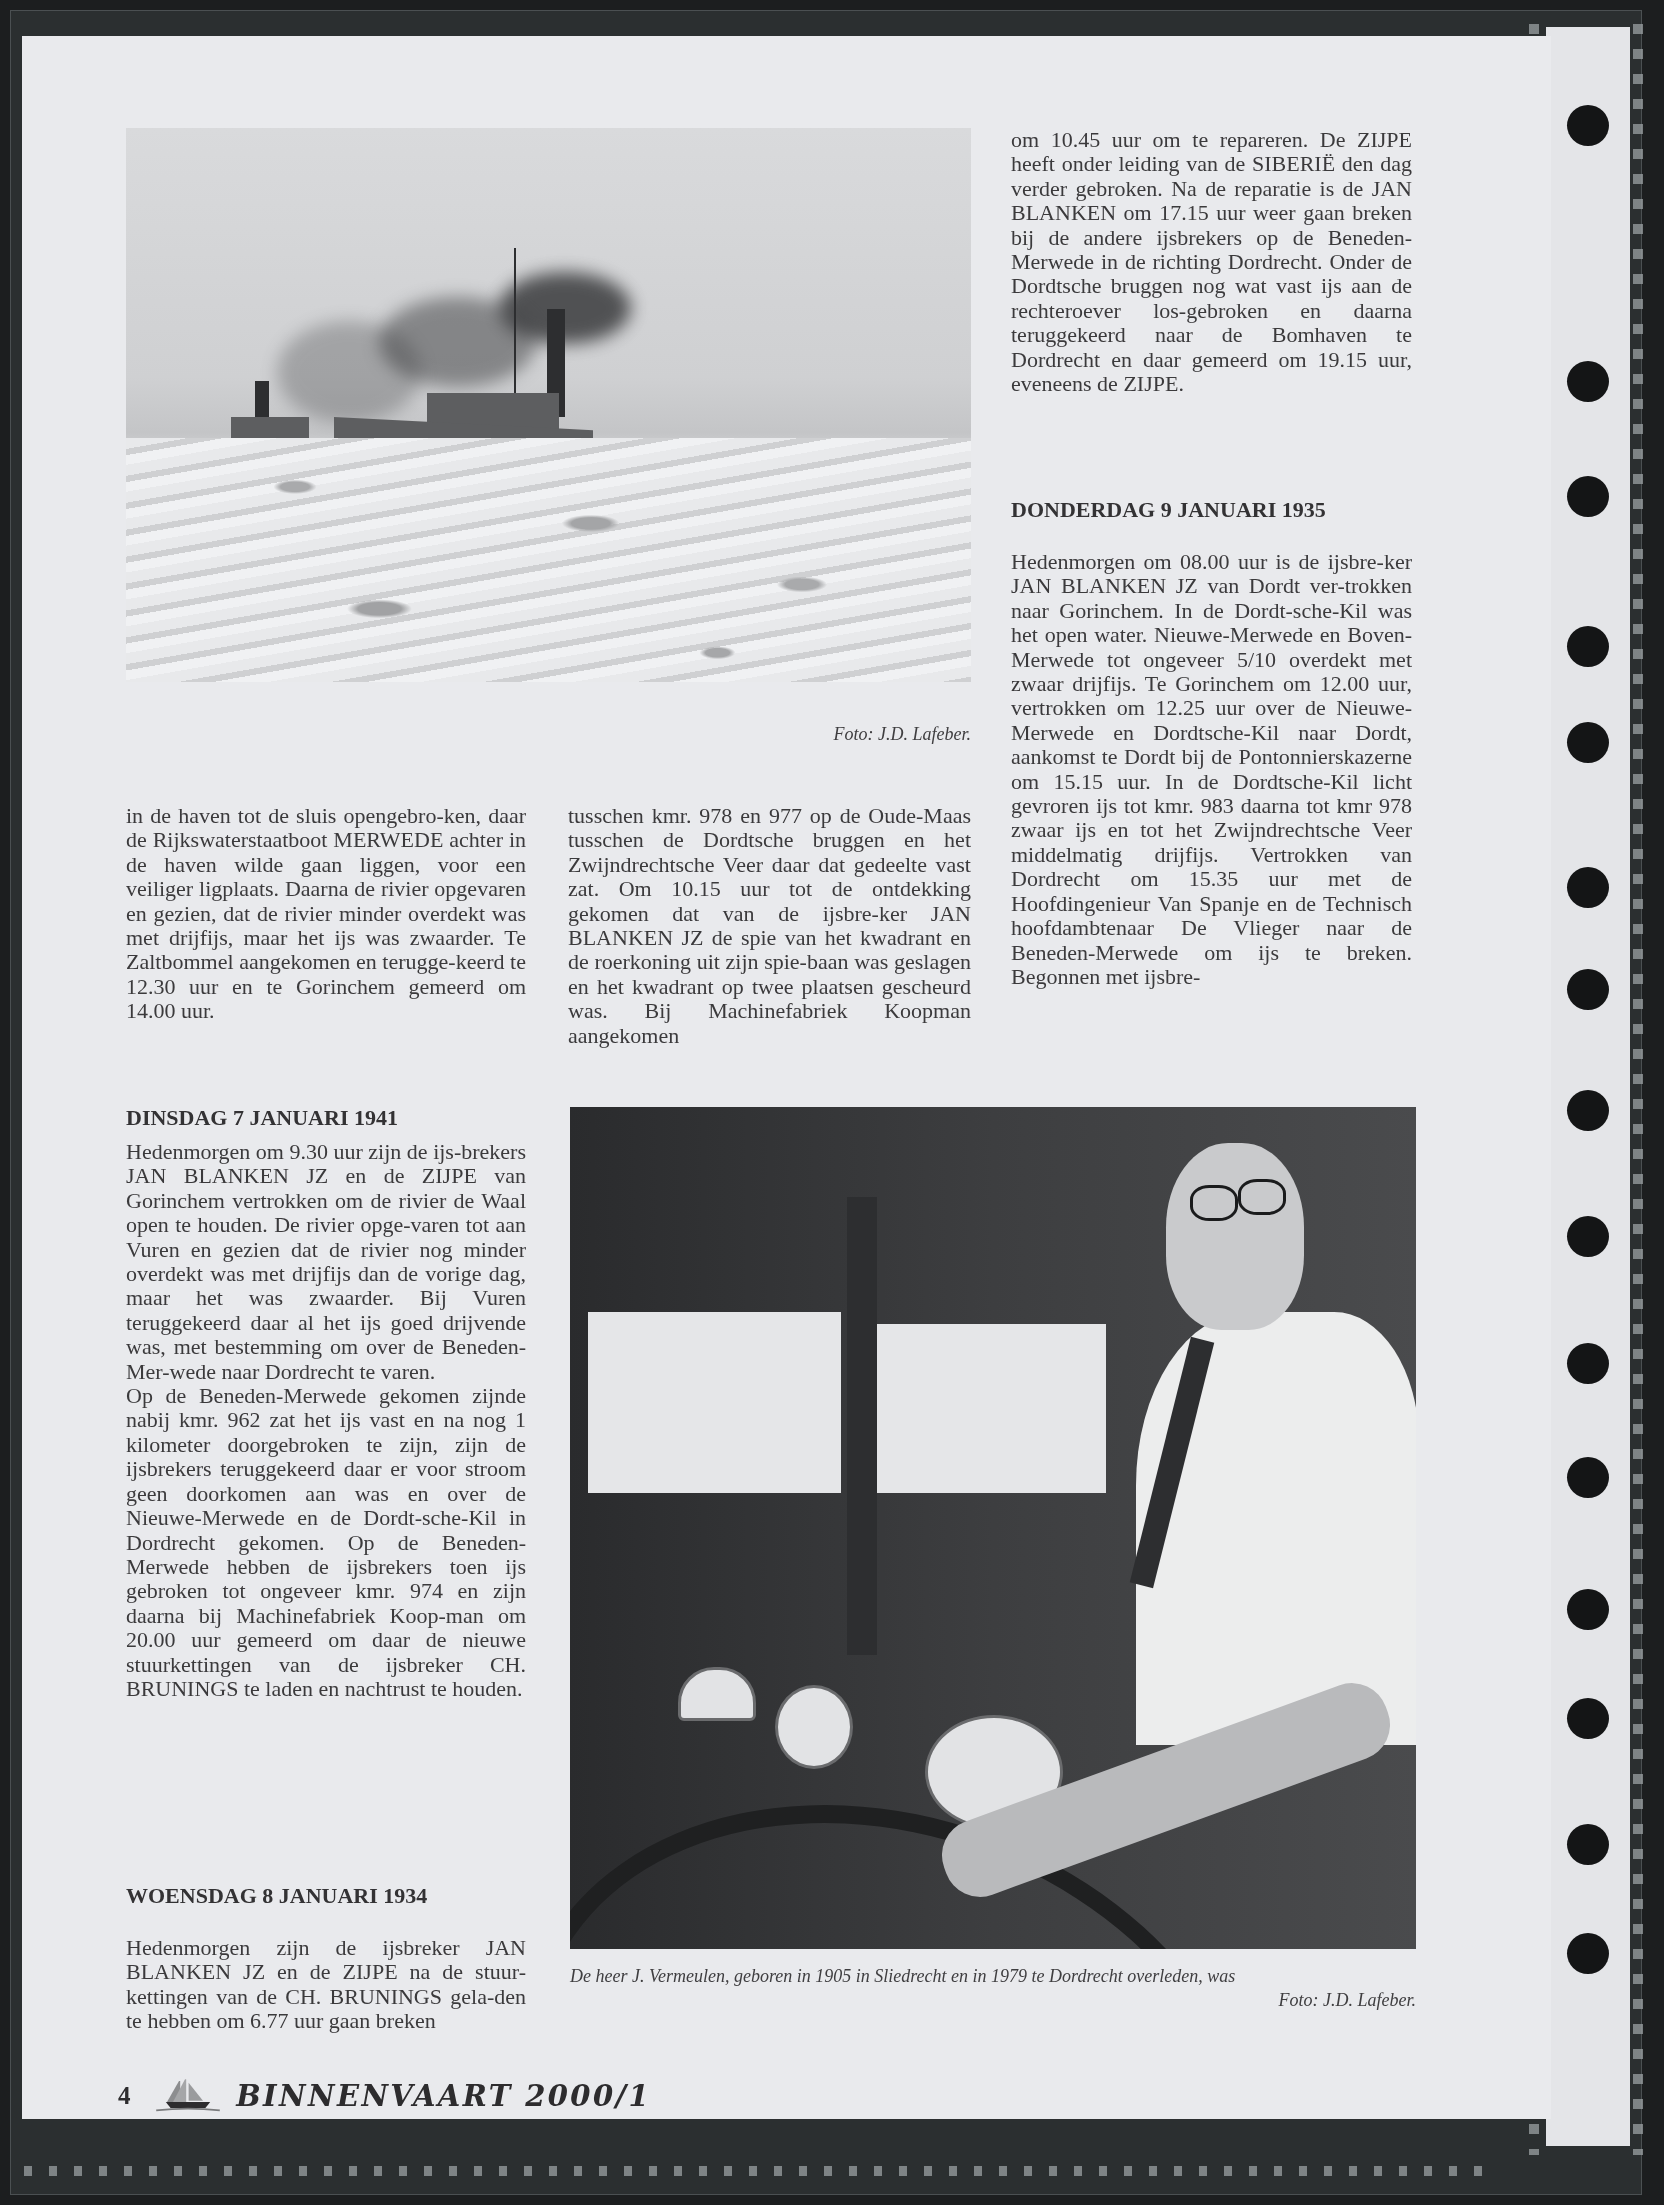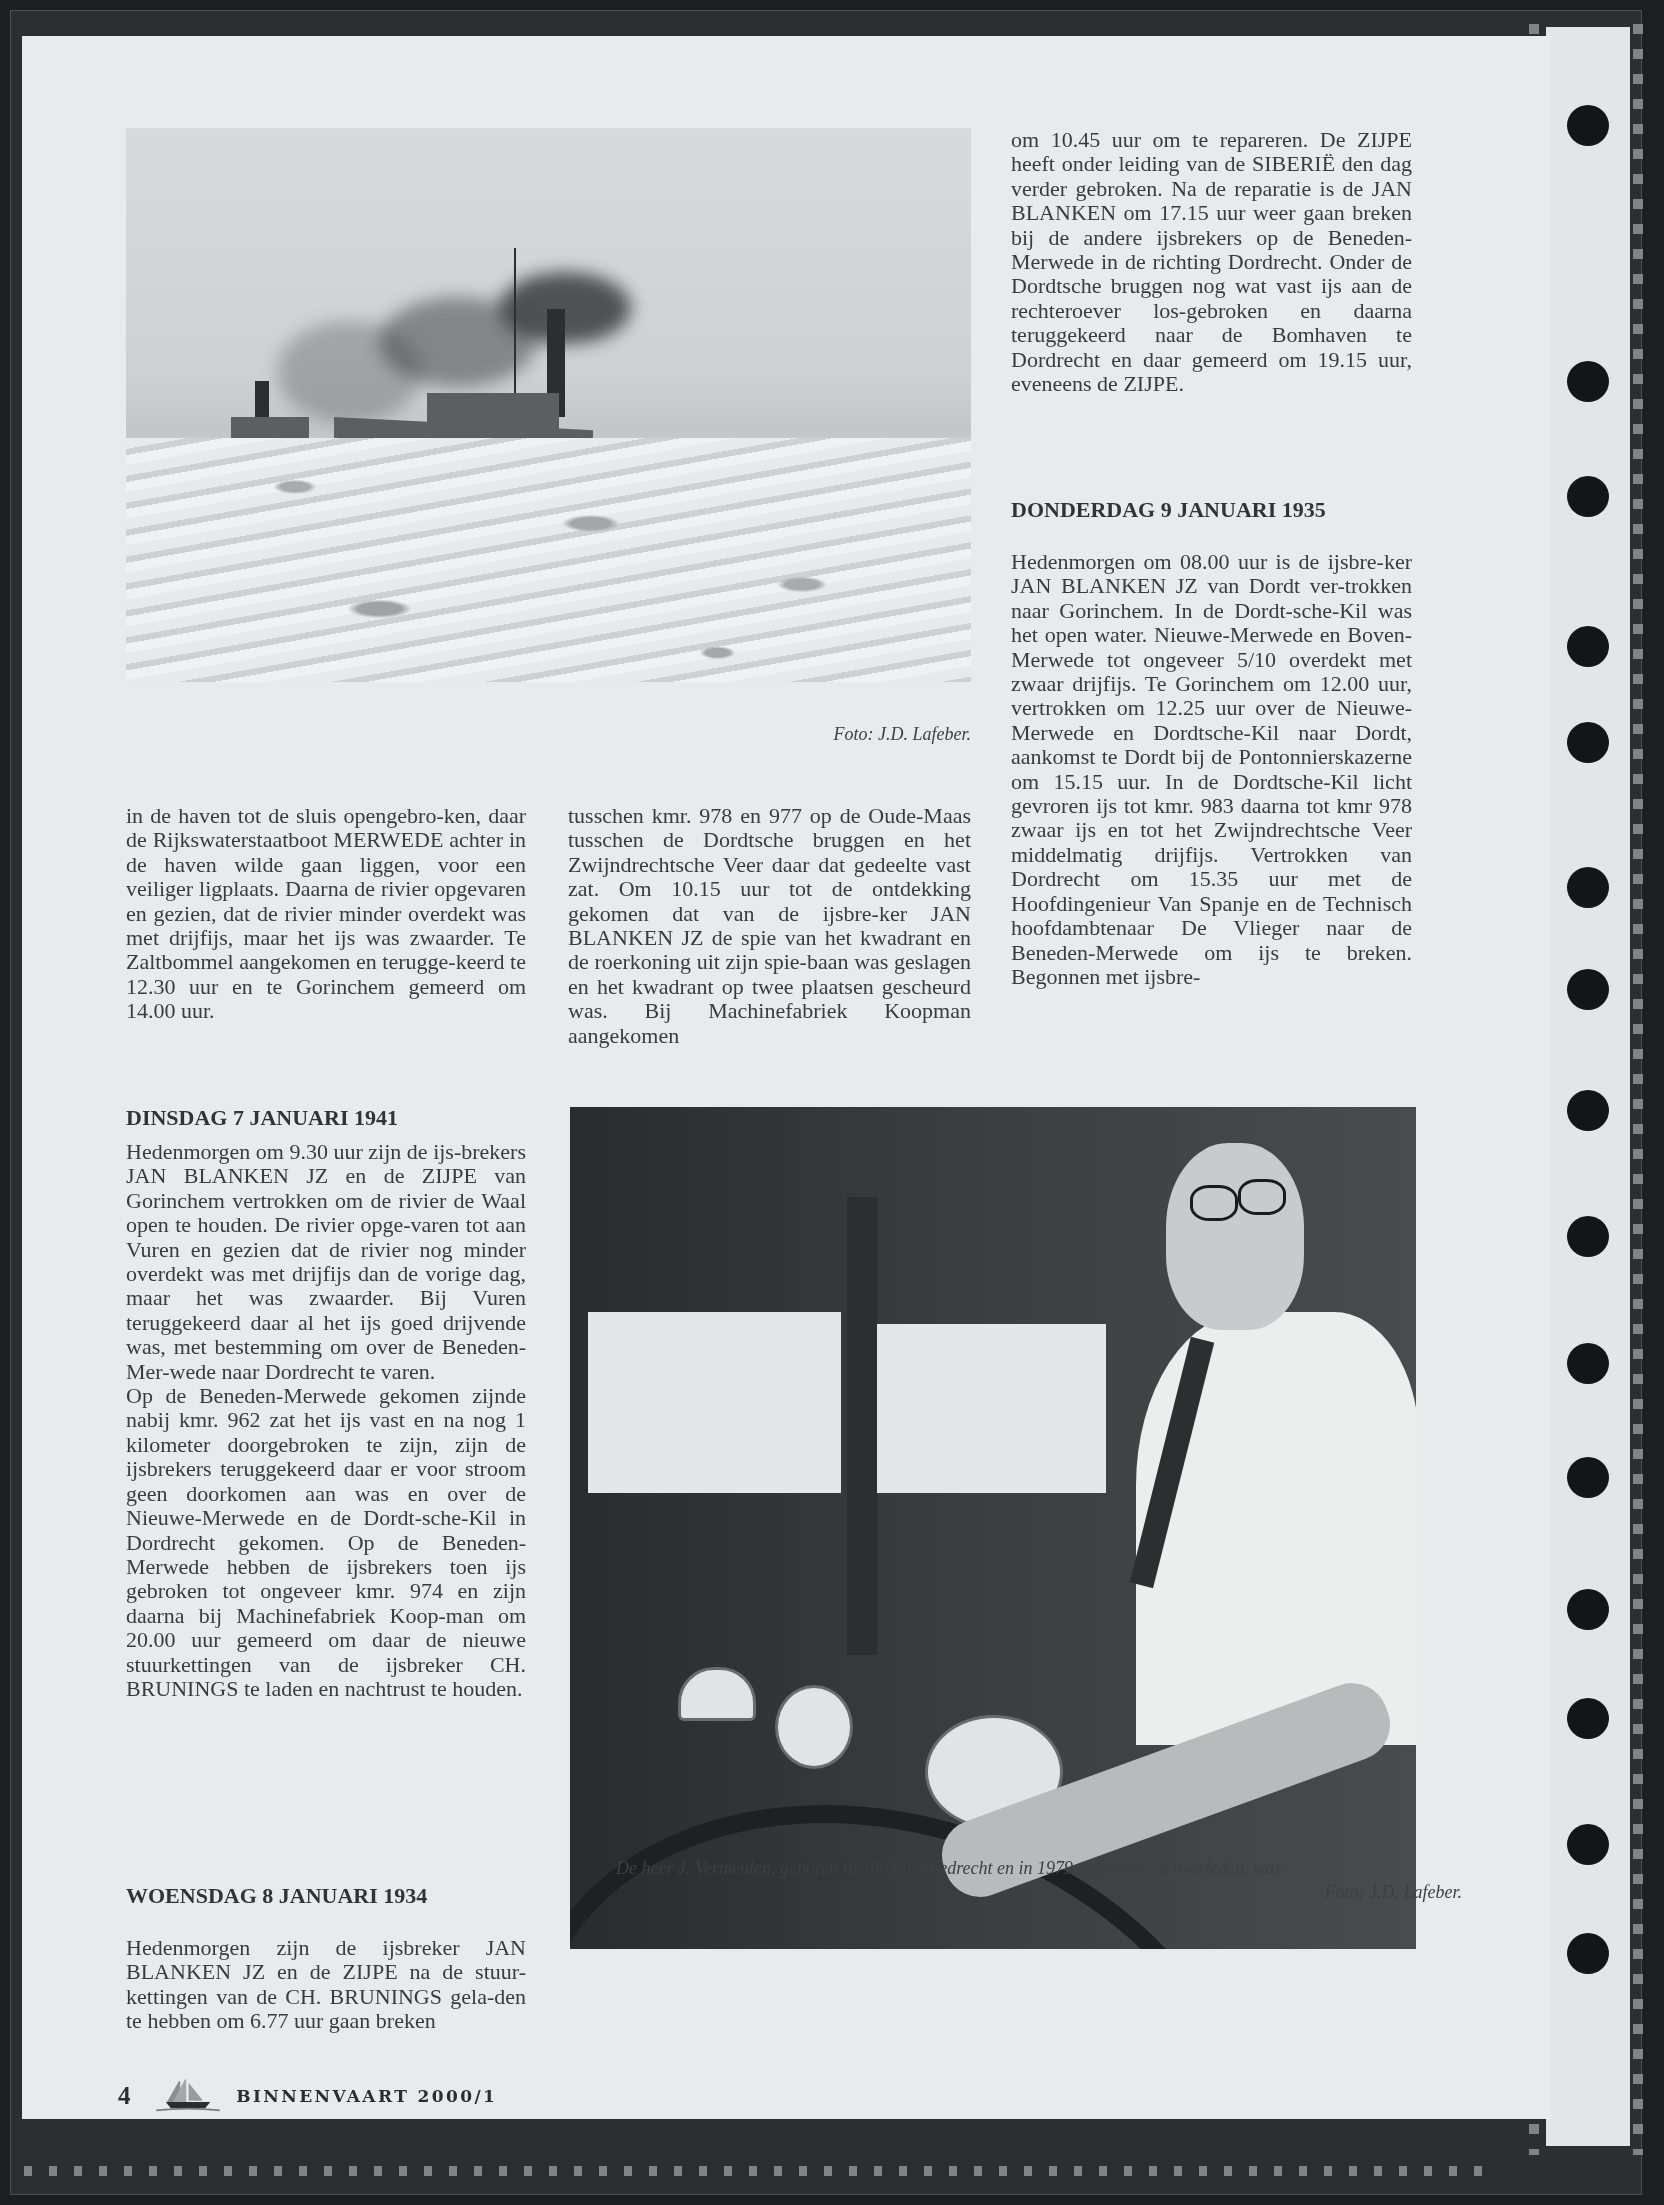--- a/index.html
+++ b/index.html
@@ -79,21 +79,21 @@
   .caption {
     position: absolute; font-style: italic; font-size: 18px; line-height: 24px; color: #3f3e40;
     font-family: "Liberation Serif", "DejaVu Serif", serif;
   }
   .caption .credit { position: absolute; right: 0; }
   .footer {
     position: absolute; left: 118px; top: 2078px; height: 36px; display: flex; align-items: center;
   }
   .pagenum { font-family: "Liberation Serif", serif; font-weight: bold; font-size: 25px; color: #2d2c2e; margin-right: 24px; }
   .mag-title {
-    font-family: "DejaVu Serif", serif; font-weight: bold; font-size: 17px; letter-spacing: 2.4px; color: #2d2c2e; margin-left: 15.7px;
+    font-family: "DejaVu Serif", serif; font-weight: bold; font-size: 29px; letter-spacing: 2.4px; color: #2d2c2e; margin-left: 15.7px; font-style: italic;
   }
 </style>
 </head>
 <body>
 
 <div class="sleeve"></div>
 <div class="sleeve-holes-bottom" style="left:18px;"></div>
 <div class="sleeve-holes-right" style="left:1529px;"></div>
 <div class="sleeve-holes-right" style="left:1633px;"></div>
 <div class="punch-strip"></div>
@@ -166,21 +166,21 @@
   <div class="ship-dark" style="left:590px;top:229px;width:24px;height:253px;transform:rotate(14deg);"></div>
   <div class="face" style="left:596px;top:36px;width:138px;height:187px;"></div>
   <div class="glasses" style="left:620px;top:78px;width:42px;height:30px;"></div>
   <div class="glasses" style="left:668px;top:72px;width:42px;height:30px;"></div>
   <div class="gauge" style="left:108px;top:560px;width:72px;height:48px;border-radius:36px 36px 6px 6px;"></div>
   <div class="gauge" style="left:205px;top:578px;width:72px;height:78px;"></div>
   <div class="gauge" style="left:355px;top:608px;width:132px;height:108px;"></div>
   <div class="wheel-rim" style="left:-60px;top:710px;width:722px;height:542px;transform:rotate(20deg);"></div>
   <div class="arm" style="left:361px;top:644px;width:470px;height:78px;transform:rotate(-20deg);"></div>
 </div>
-<div class="caption" style="left:570px;top:1856px;width:846px;margin-left:46px;">
+<div class="caption" style="left:570px;top:1964px;width:846px;">
   <div>De heer J. Vermeulen, geboren in 1905 in Sliedrecht en in 1979 te Dordrecht overleden, was</div>
   <span class="credit" style="top:24px;">Foto: J.D. Lafeber.</span>
 </div>
 
 <div class="footer">
   <span class="pagenum">4</span>
   <svg width="66" height="36" viewBox="0 0 110 60">
     <polygon points="40,5 42,5 42,40 20,40" fill="#8c8d8f"></polygon>
     <polygon points="50,2 52,2 52,40 30,40" fill="#a5a6a8"></polygon>
     <polygon points="56,8 80,38 56,38" fill="#9a9b9d"></polygon>

